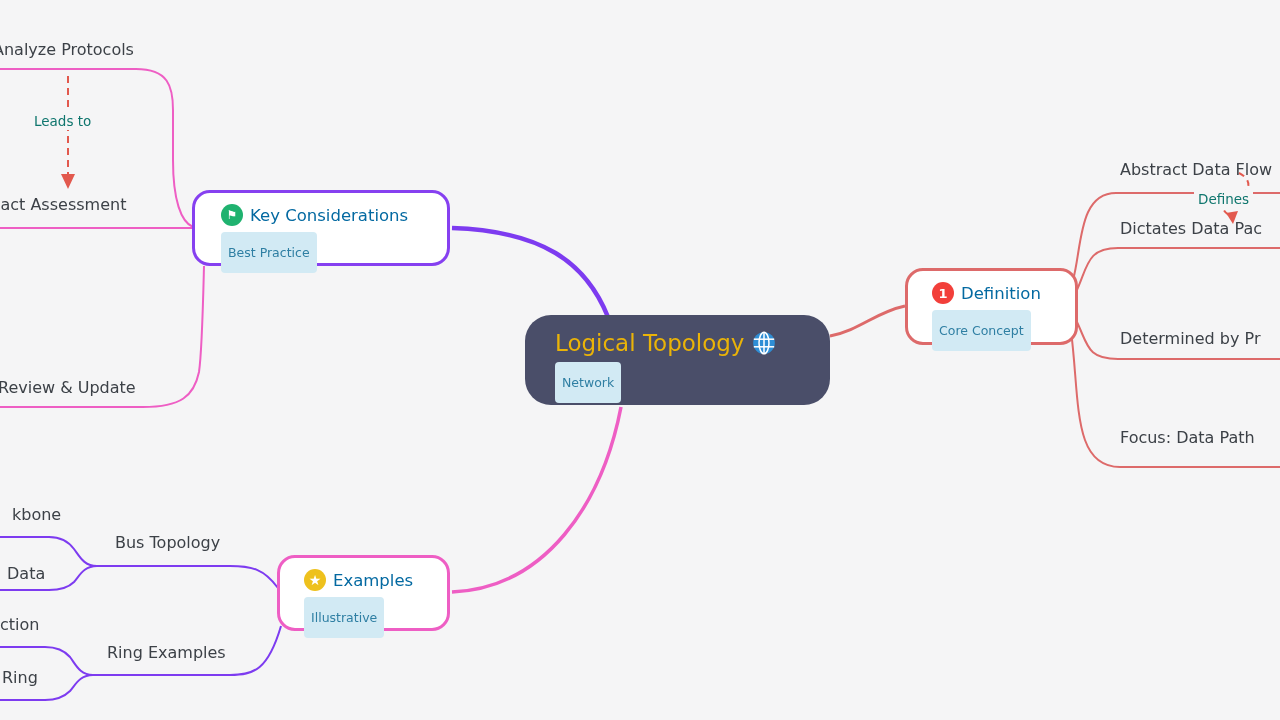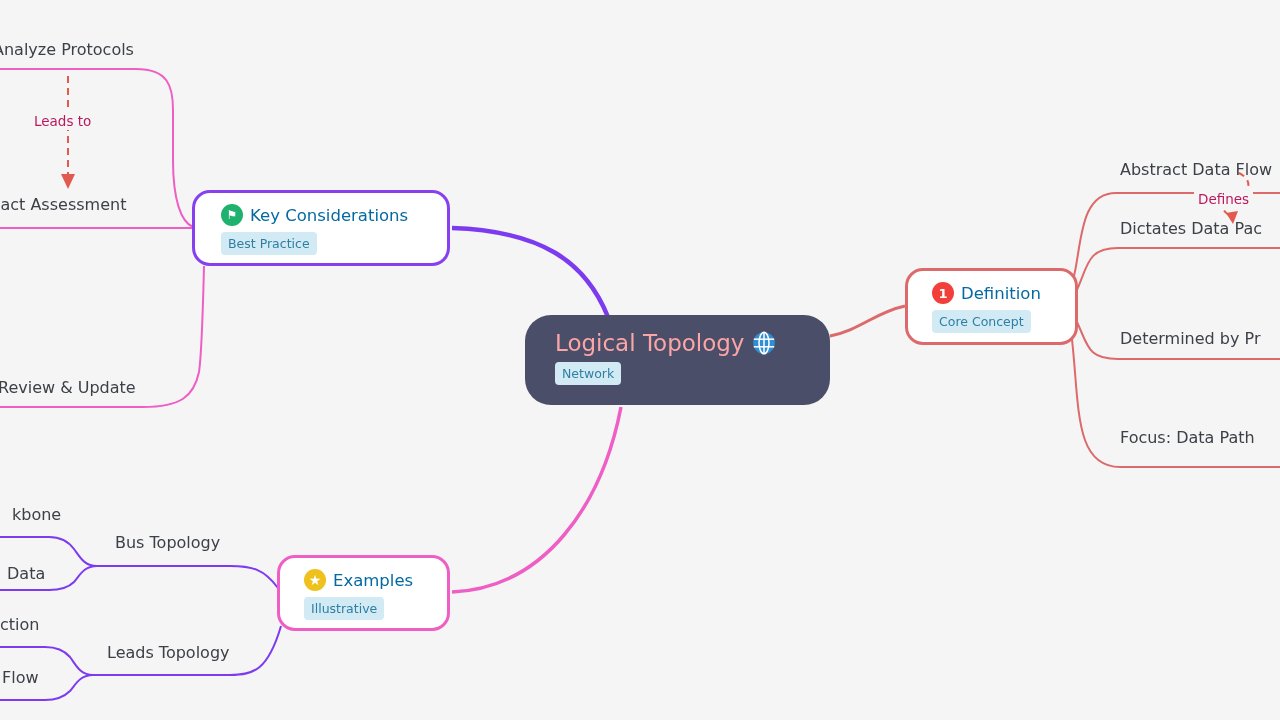--- a/index.html
+++ b/index.html
@@ -16,21 +16,21 @@
     z-index:2;
     font-size:16px;
     color:#3c4147;
     white-space:nowrap;
     line-height:19px;
   }
   .relation{
     position:absolute;
     z-index:2;
     font-size:13.5px;
-    color:#be185d;
+    color:#0f766e;
     background:#f5f5f6;
     padding:1px 4px;
     white-space:nowrap;
   }
   .node{
     position:absolute;
     z-index:3;
     background:#ffffff;
     border-radius:18px;
     box-sizing:border-box;
@@ -54,33 +54,33 @@
     color:#ffffff;
     font-size:12px;
     flex:0 0 auto;
   }
   .badge{
     display:inline-block;
     margin-top:6px;
     background:#d2eaf4;
     color:#2f7fa3;
     font-size:12.5px;
-    padding:4px 7px;
+    padding:13px 7px;
     border-radius:4px;
     white-space:nowrap;
   }
   #root-node{
     left:525px;top:315px;width:305px;height:90px;
     background:#4a4e69;
     border-radius:26px;
     padding:15px 0 0 30px;
   }
   #root-node .title{
     font-size:23px;
-    color:#fca5a5;
+    color:#eab308;
   }
   #kc-node{left:192px;top:190px;width:258px;height:76px;border:3px solid #8640f0;padding:11px 0 0 26px;}
   #ex-node{left:277px;top:555px;width:173px;height:76px;border:3px solid #ee5ec4;padding:11px 0 0 24px;}
   #def-node{left:905px;top:268px;width:173px;height:77px;border:3px solid #dd6a6a;padding:11px 0 0 24px;}
 </style>
 </head>
 <body>
 
 <div id="canvas">
 
@@ -114,22 +114,22 @@
 
   <div class="leaf" style="left:-7px;top:40px;">Analyze Protocols</div>
   <div class="relation" style="left:30px;top:112px;">Leads to</div>
   <div class="leaf" style="left:-30px;top:195px;">Impact Assessment</div>
   <div class="leaf" style="left:-2px;top:378px;">Review &amp; Update</div>
 
   <div class="leaf" style="left:12px;top:505px;">kbone</div>
   <div class="leaf" style="left:7px;top:564px;">Data</div>
   <div class="leaf" style="left:115px;top:533px;">Bus Topology</div>
   <div class="leaf" style="left:0px;top:615px;">ction</div>
-  <div class="leaf" style="left:2px;top:668px;">Flow</div>
-  <div class="leaf" style="left:107px;top:643px;">Leads Topology</div>
+  <div class="leaf" style="left:2px;top:668px;">Ring</div>
+  <div class="leaf" style="left:107px;top:643px;">Ring Examples</div>
 
   <div class="leaf" style="left:1120px;top:160px;">Abstract Data Flow</div>
   <div class="relation" style="left:1194px;top:190px;">Defines</div>
   <div class="leaf" style="left:1120px;top:219px;">Dictates Data Pac</div>
   <div class="leaf" style="left:1120px;top:329px;">Determined by Pr</div>
   <div class="leaf" style="left:1120px;top:428px;">Focus: Data Path</div>
 
   <div class="node" id="root-node">
     <div class="title-row">
       <span class="title">Logical Topology</span>

